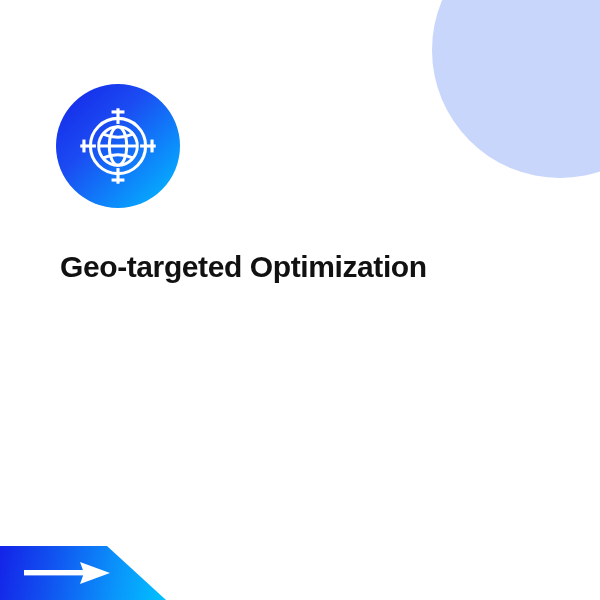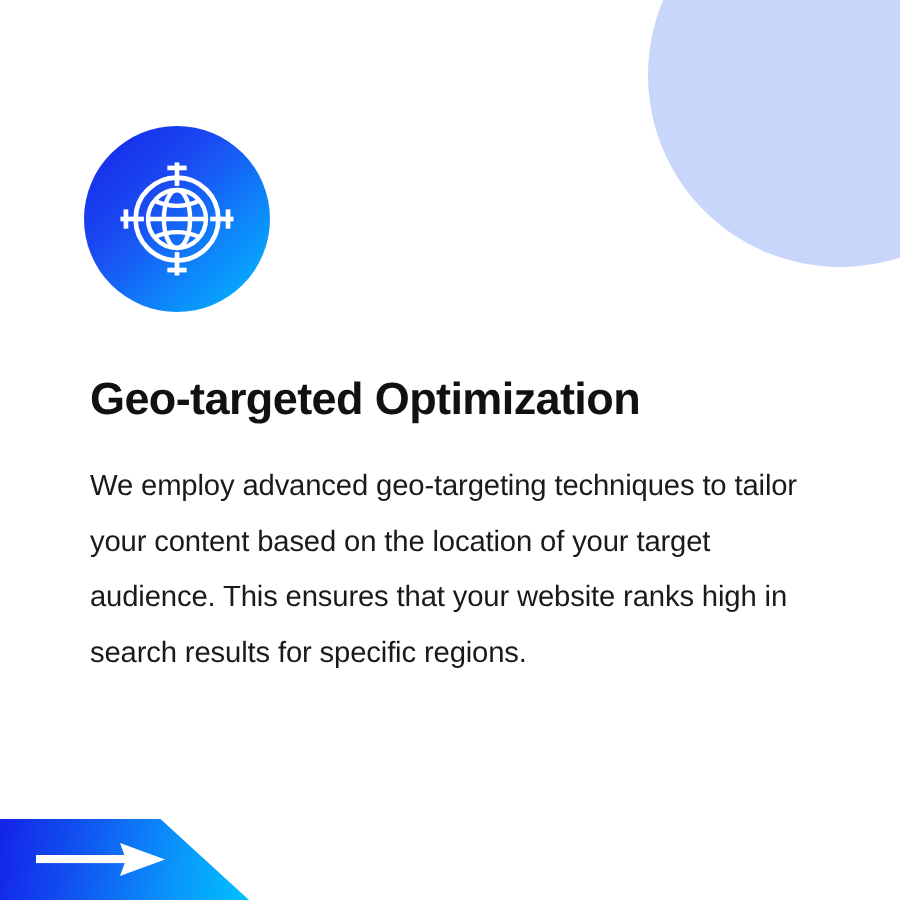--- a/index.html
+++ b/index.html
@@ -126,21 +126,20 @@
         <line x1="29" y1="50" x2="71" y2="50"></line>
         <ellipse cx="50" cy="50" rx="9.5" ry="21"></ellipse>
         <path d="M34 37 Q50 44 66 37"></path>
         <path d="M34 63 Q50 56 66 63"></path>
       </g>
     </svg>
   </div>
 
   <div id="text-block">
     <h1 id="page-title">Geo-targeted Optimization</h1>
-    <p id="body-copy">We employ advanced geo-targeting techniques to tailor your content based on the location of your target audience. This ensures that your website ranks high in search results for specific regions.</p>
   </div>
 
   <div id="arrow-banner">
     <svg viewBox="0 0 88 26" xmlns="http://www.w3.org/2000/svg">
       <rect x="0" y="10" width="62" height="5.4" fill="#ffffff"></rect>
       <polygon points="56,2 86,13 56,24 60,13" fill="#ffffff"></polygon>
     </svg>
   </div>
 
 </div>

